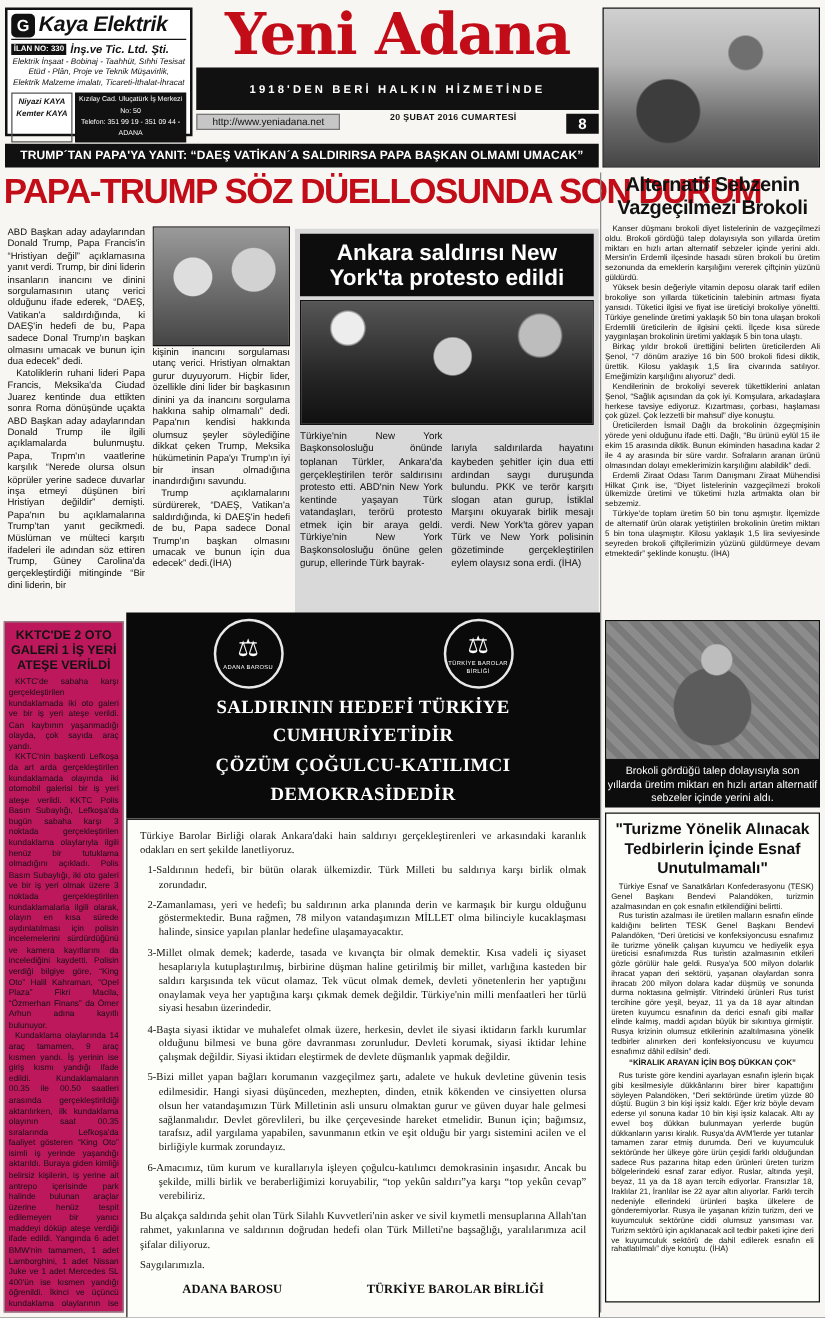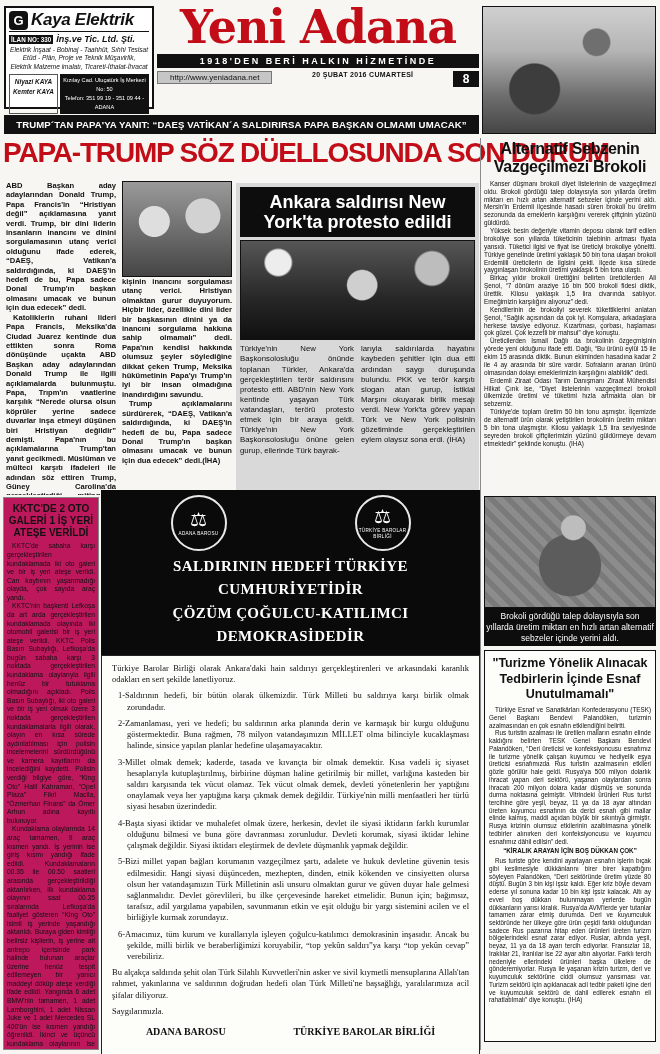--- a/index.html
+++ b/index.html
@@ -20,21 +20,21 @@
   .ad-bottom{display:flex;margin-top:3px;gap:2px;}
   .ad-names{border:1px solid #555;font-size:6.4px;font-weight:bold;padding:2px 3px;text-align:center;line-height:1.5;}
   .ad-addr{background:#111;color:#fff;font-size:5.6px;padding:2px 2px;flex:1;line-height:1.6;
            font-style:normal;text-align:center;}
 
   
   .mast{position:absolute;left:157px;top:2px;width:322px;height:110px;text-align:center;}
   .mast-title{font-family:"DejaVu Serif",serif;font-weight:bold;font-size:46px;color:#c20d18;
               line-height:1.1;letter-spacing:-1px;}
   .mast-bar{background:#111;color:#fff;font-size:9px;font-weight:bold;letter-spacing:2.5px;
-            padding:2px 0;margin-top:1px;}
+            padding:12px 0;margin-top:1px;}
   .mast-row{display:flex;align-items:flex-start;margin-top:3px;gap:6px;}
   .mast-url{background:#c6c6c6;border:1px solid #777;font-size:8px;padding:1px 12px;}
   .mast-date{font-size:7px;font-weight:bold;flex:1;text-align:center;letter-spacing:0.3px;}
   .mast-page{background:#111;color:#fff;font-weight:bold;font-size:12px;width:26px;padding:1px 0;}
 
   
   .photo{border:1.5px solid #111;box-sizing:border-box;}
   .photo-broccoli{position:absolute;left:482px;top:6px;width:174px;height:128px;background:
      radial-gradient(circle at 30% 65%, #3d3d3d 0 17%, rgba(0,0,0,0) 18%),
      radial-gradient(circle at 66% 28%, #6f6f6f 0 9%, rgba(0,0,0,0) 10%),
@@ -57,29 +57,29 @@
   .kicker{position:absolute;left:4px;top:115px;width:475px;height:19px;background:#111;color:#fff;
           font-weight:bold;font-size:9.6px;display:flex;align-items:center;justify-content:center;
           box-sizing:border-box;letter-spacing:0.1px;}
   .main-headline{position:absolute;left:3px;top:137px;width:477px;margin:0;color:#c20d18;
                  font-size:28px;font-weight:bold;letter-spacing:-1.2px;text-align:center;white-space:nowrap;}
 
   
   .pcol{position:absolute;top:181px;font-size:7.6px;line-height:1.24;text-align:justify;overflow:hidden;}
   .pcol1{left:6px;width:110px;height:314px;}
   .pcol2{left:122px;width:110px;height:314px;}
-  .pcol p{margin:0;text-indent:7px;font-weight:bold;}
+  .pcol p{margin:0;text-indent:7px;}
   .pcol p.noindent{text-indent:0;}
 
   
   .ankara{position:absolute;left:236px;top:183px;width:243px;height:312px;background:#d9d9d9;
           padding:4px;box-sizing:border-box;overflow:hidden;}
   .ankara-hl{background:#0d0d0d;color:#fff;font-weight:bold;font-size:18px;text-align:center;
              line-height:1.12;padding:5px 2px;}
-  .ankara-cols{display:flex;gap:7px;margin-top:4px;font-size:7.8px;line-height:1.3;text-align:justify;}
+  .ankara-cols{display:flex;gap:7px;margin-top:4px;font-size:7.8px;line-height:1.3;text-align:justify;align-items:flex-end;}
   .ankara-cols > div{flex:1;}
 
   
   .vrule{position:absolute;left:480px;top:138px;width:1px;height:912px;background:#8a8a8a;}
 
   
   .kktc{position:absolute;left:3px;top:497px;width:96px;height:553px;border:1px solid #888;
         background:#be185d;padding:3px;box-sizing:border-box;overflow:hidden;}
   .kktc-hl{font-size:10px;font-weight:bold;text-align:center;line-height:1.18;margin:2px 0 4px;}
   .kktc-body{font-size:6.7px;line-height:1.28;text-align:justify;}

